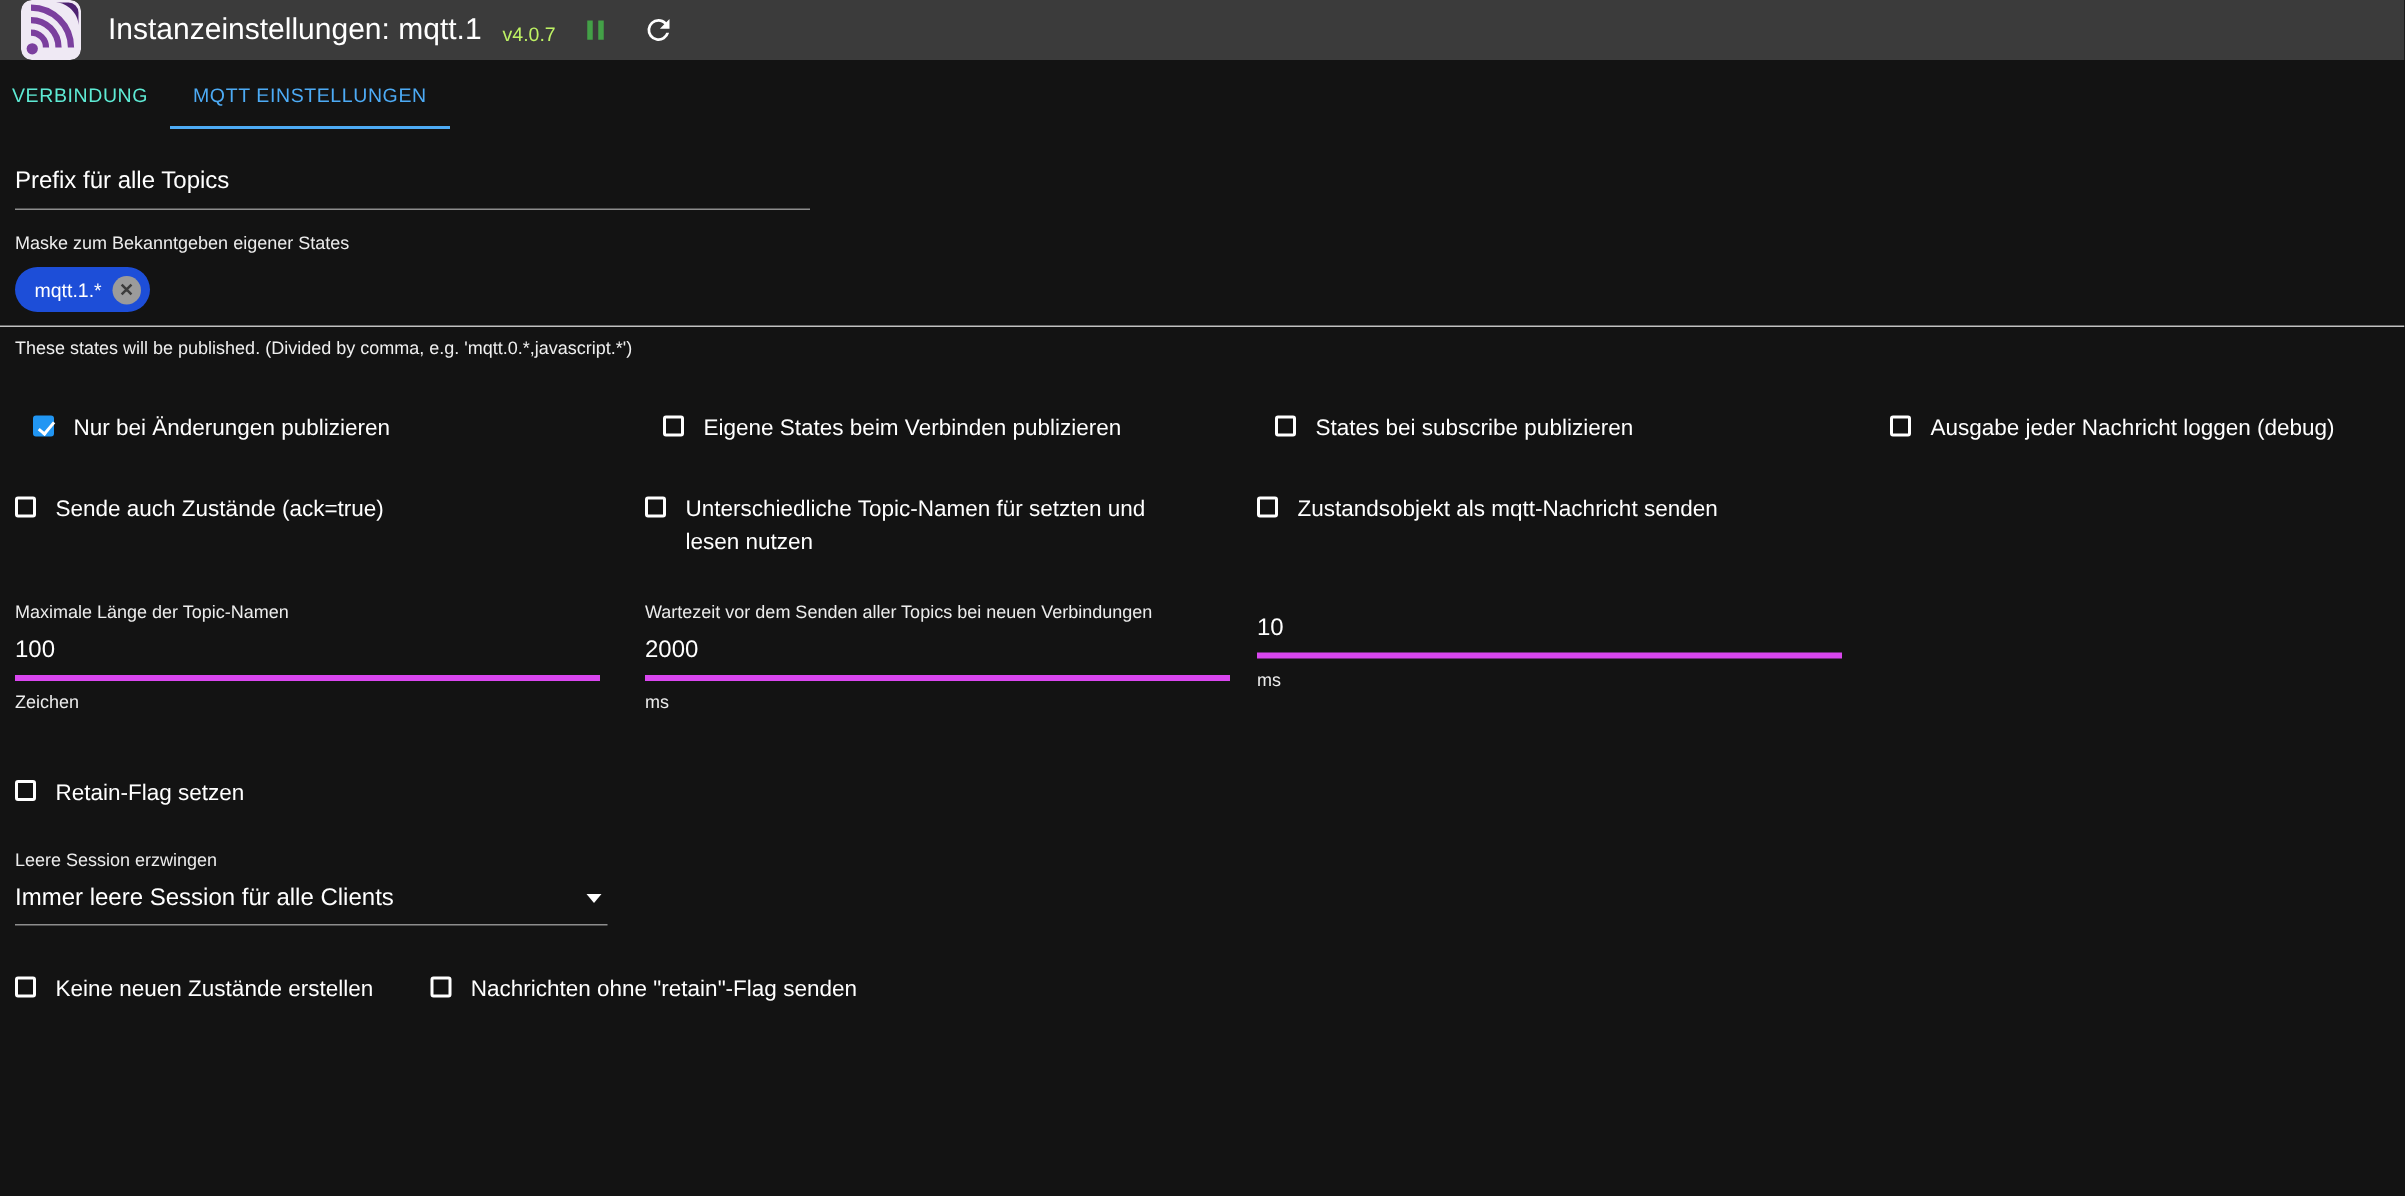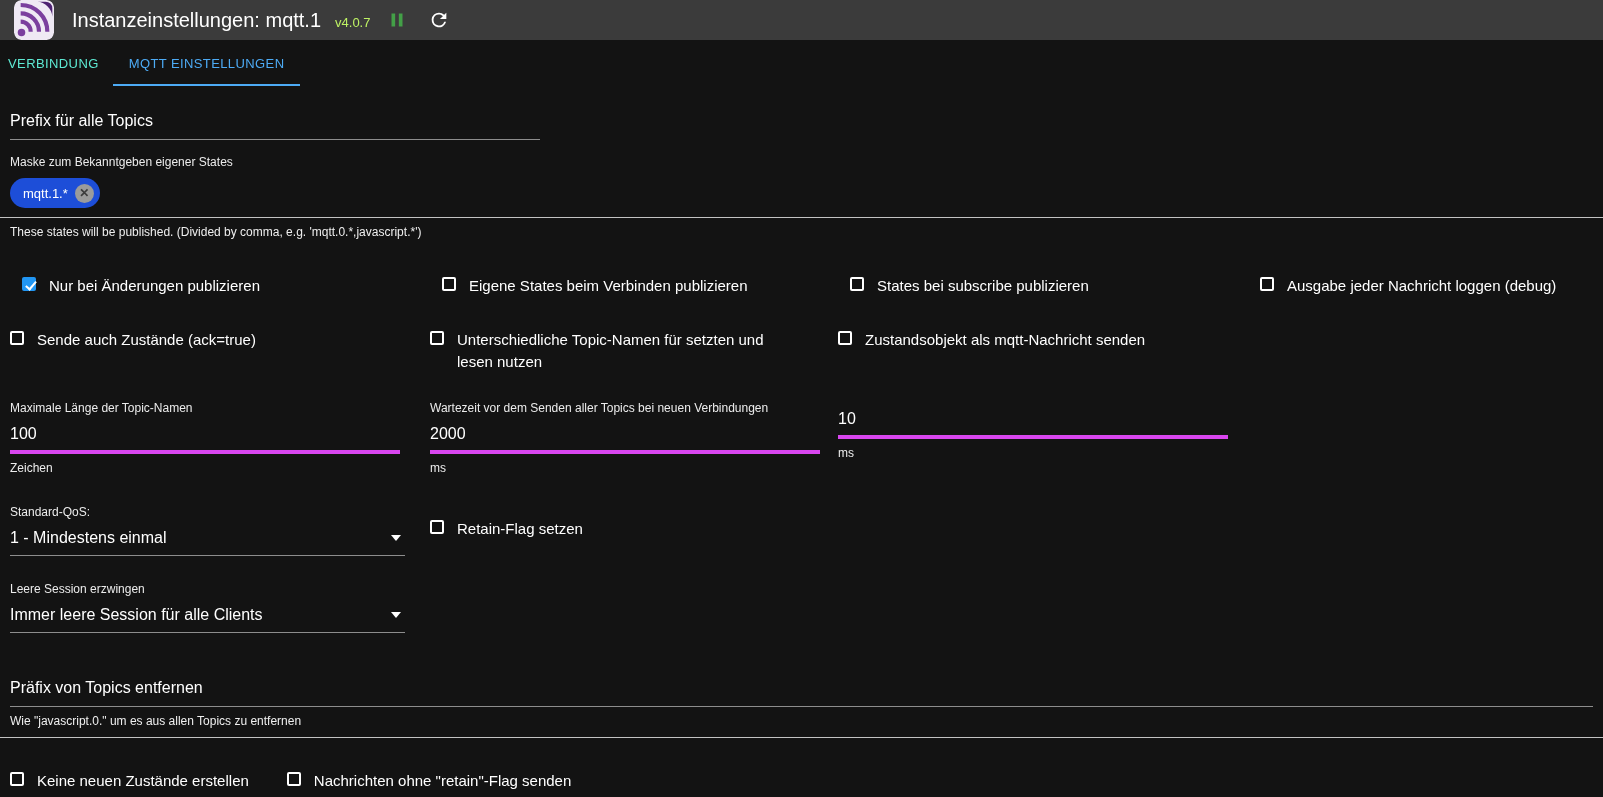--- a/index.html
+++ b/index.html
@@ -261,50 +261,38 @@
       <div class="field-helper">ms</div>
     </div>
     <div class="field">
       <div class="field-value">10</div>
       <div class="field-helper">ms</div>
     </div>
     <span></span>
   </div>
 
   <div class="grid4 qos-row">
-    <div class="select-field">
-      <div class="field-label">Standard-QoS:</div>
-      <div class="select-value">
-        <span>1 - Mindestens einmal</span>
-        <span class="caret"></span>
-      </div>
-    </div>
     <div class="retain-cell">
       <label class="cb">
         <span class="cbox"></span>
         <span class="cb-label">Retain-Flag setzen</span>
       </label>
     </div>
     <span></span>
       <span></span>
   </div>
 
   <div class="select-field session-field">
     <div class="field-label">Leere Session erzwingen</div>
     <div class="select-value">
       <span>Immer leere Session für alle Clients</span>
       <span class="caret"></span>
     </div>
   </div>
 
-  <div class="remove-prefix">
-    <div class="std-input">Präfix von Topics entfernen</div>
-    <div class="helper-text">Wie "javascript.0." um es aus allen Topics zu entfernen</div>
-    <hr class="full-divider">
-  </div>
 
   <div class="bottom-cb-row">
     <label class="cb">
       <span class="cbox"></span>
       <span class="cb-label">Keine neuen Zustände erstellen</span>
     </label>
     <label class="cb">
       <span class="cbox"></span>
       <span class="cb-label">Nachrichten ohne "retain"-Flag senden</span>
     </label>

